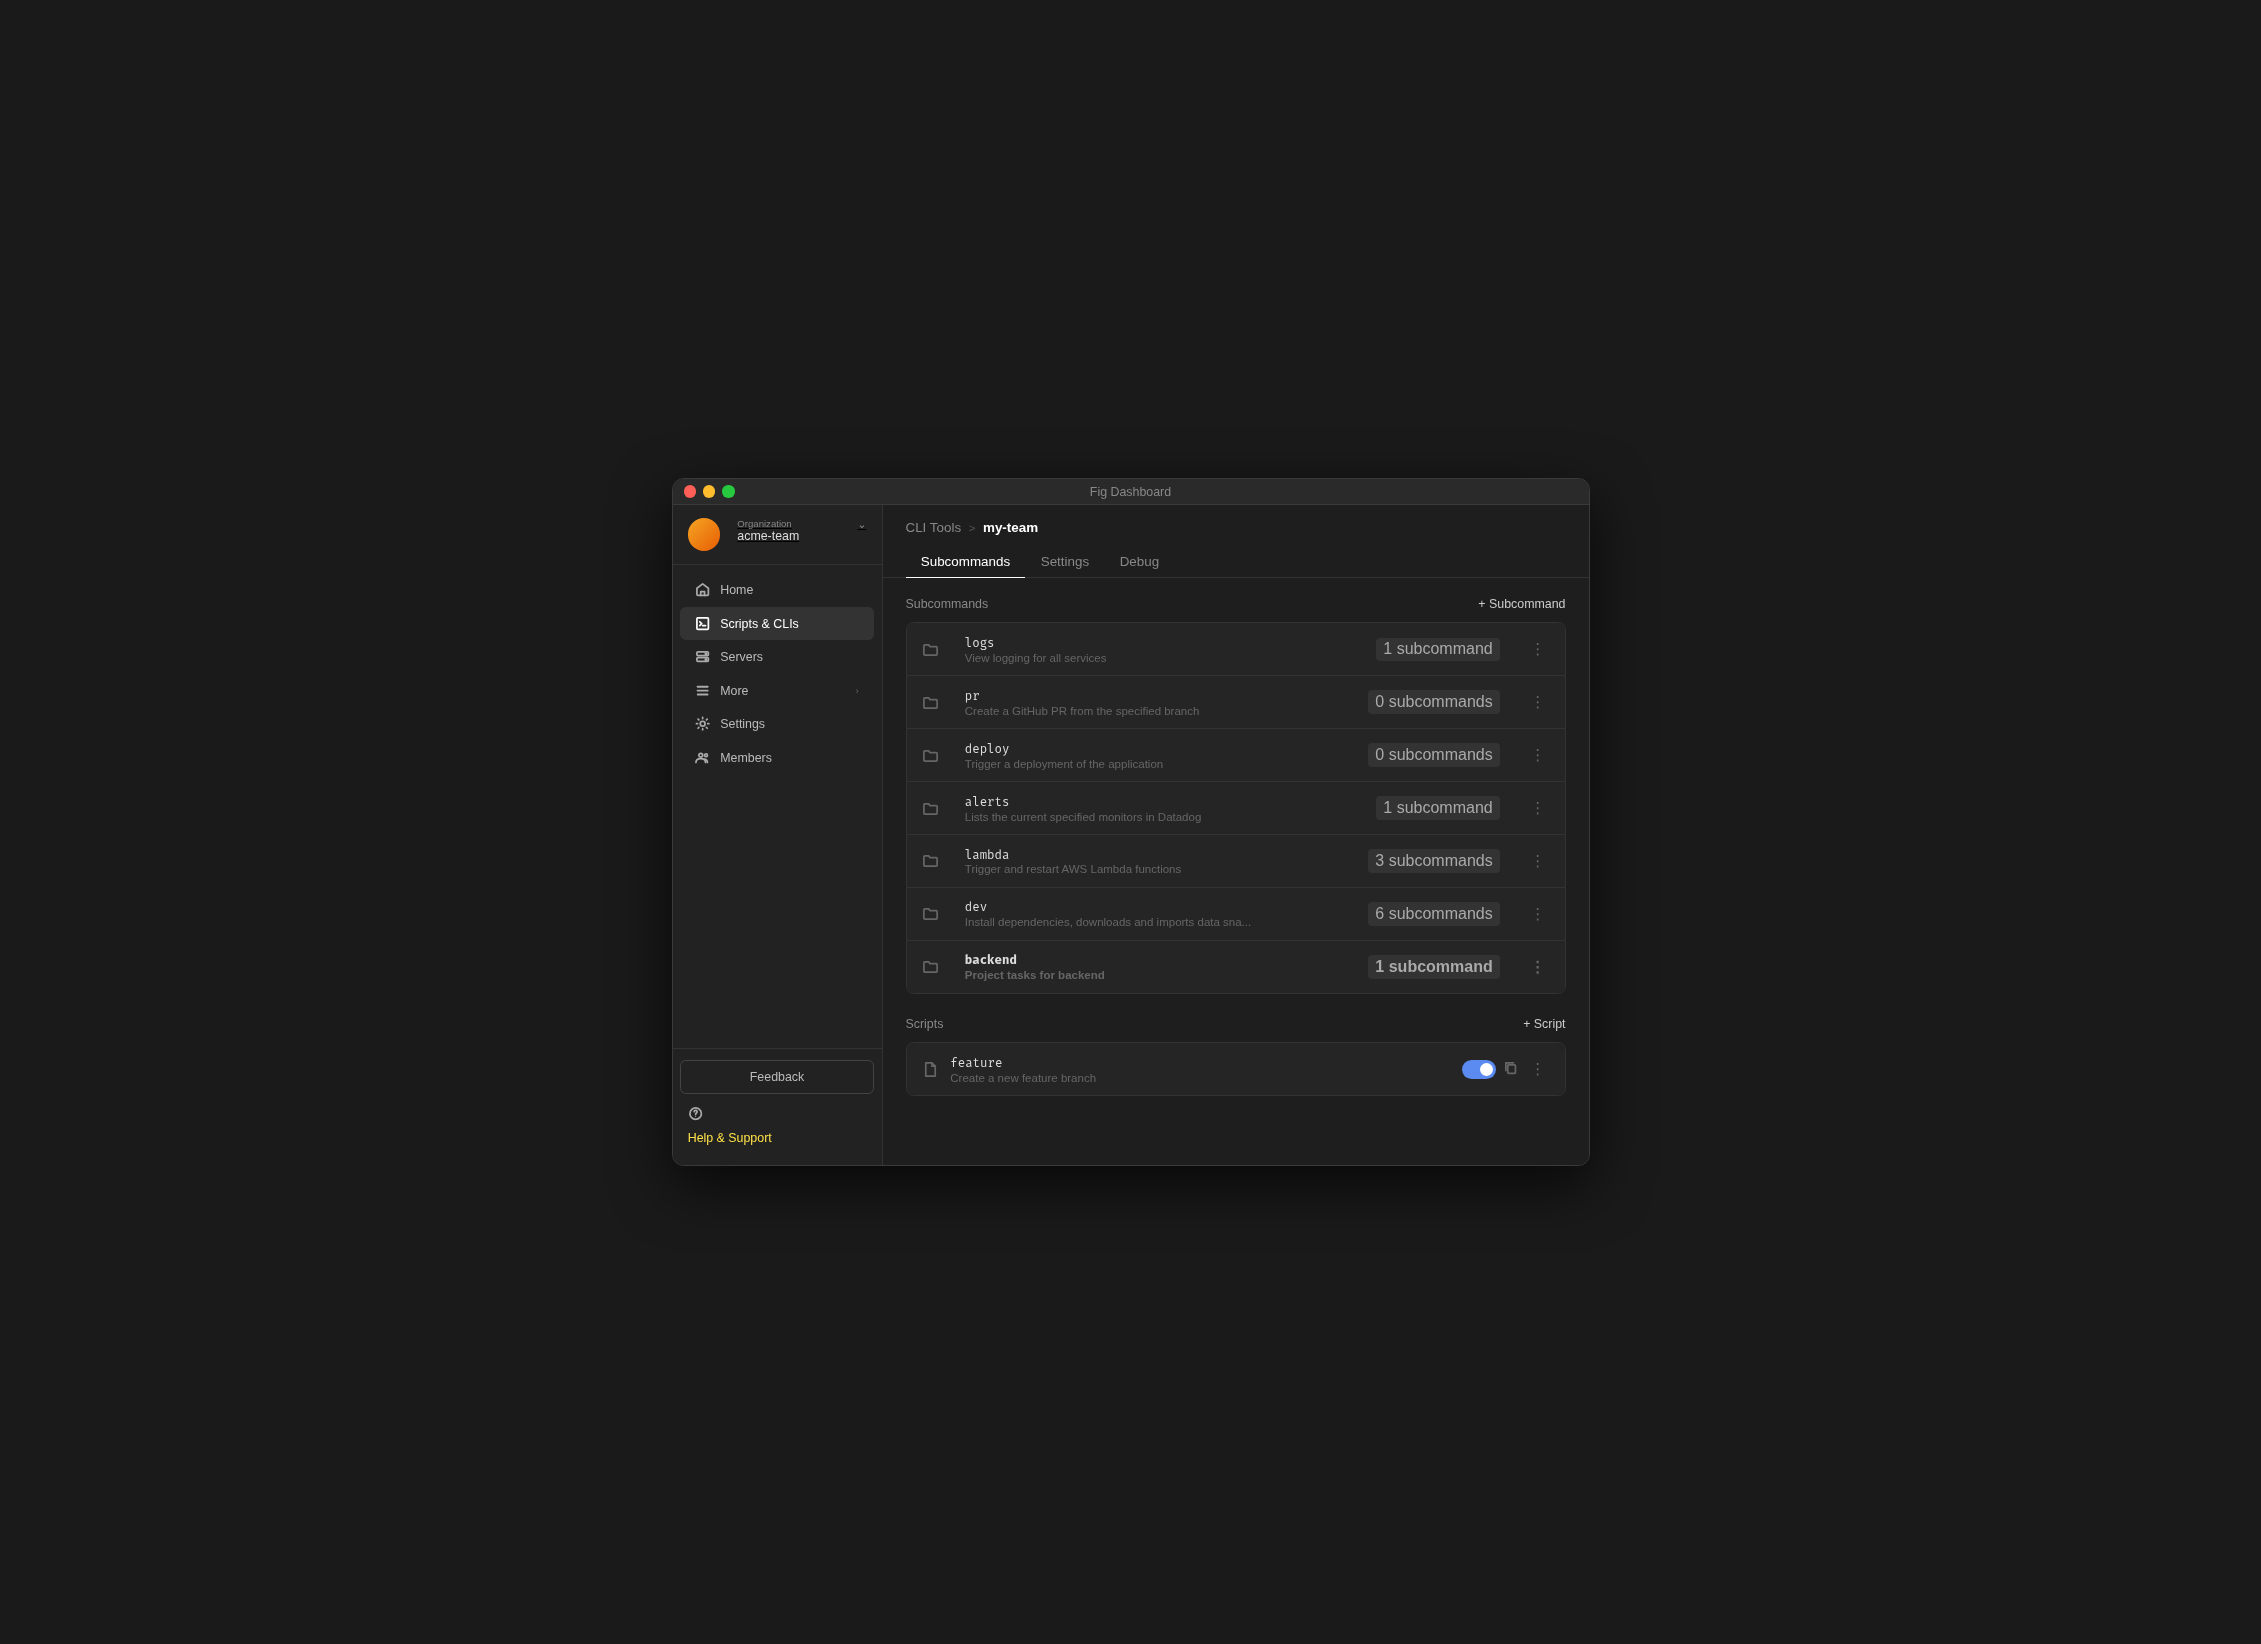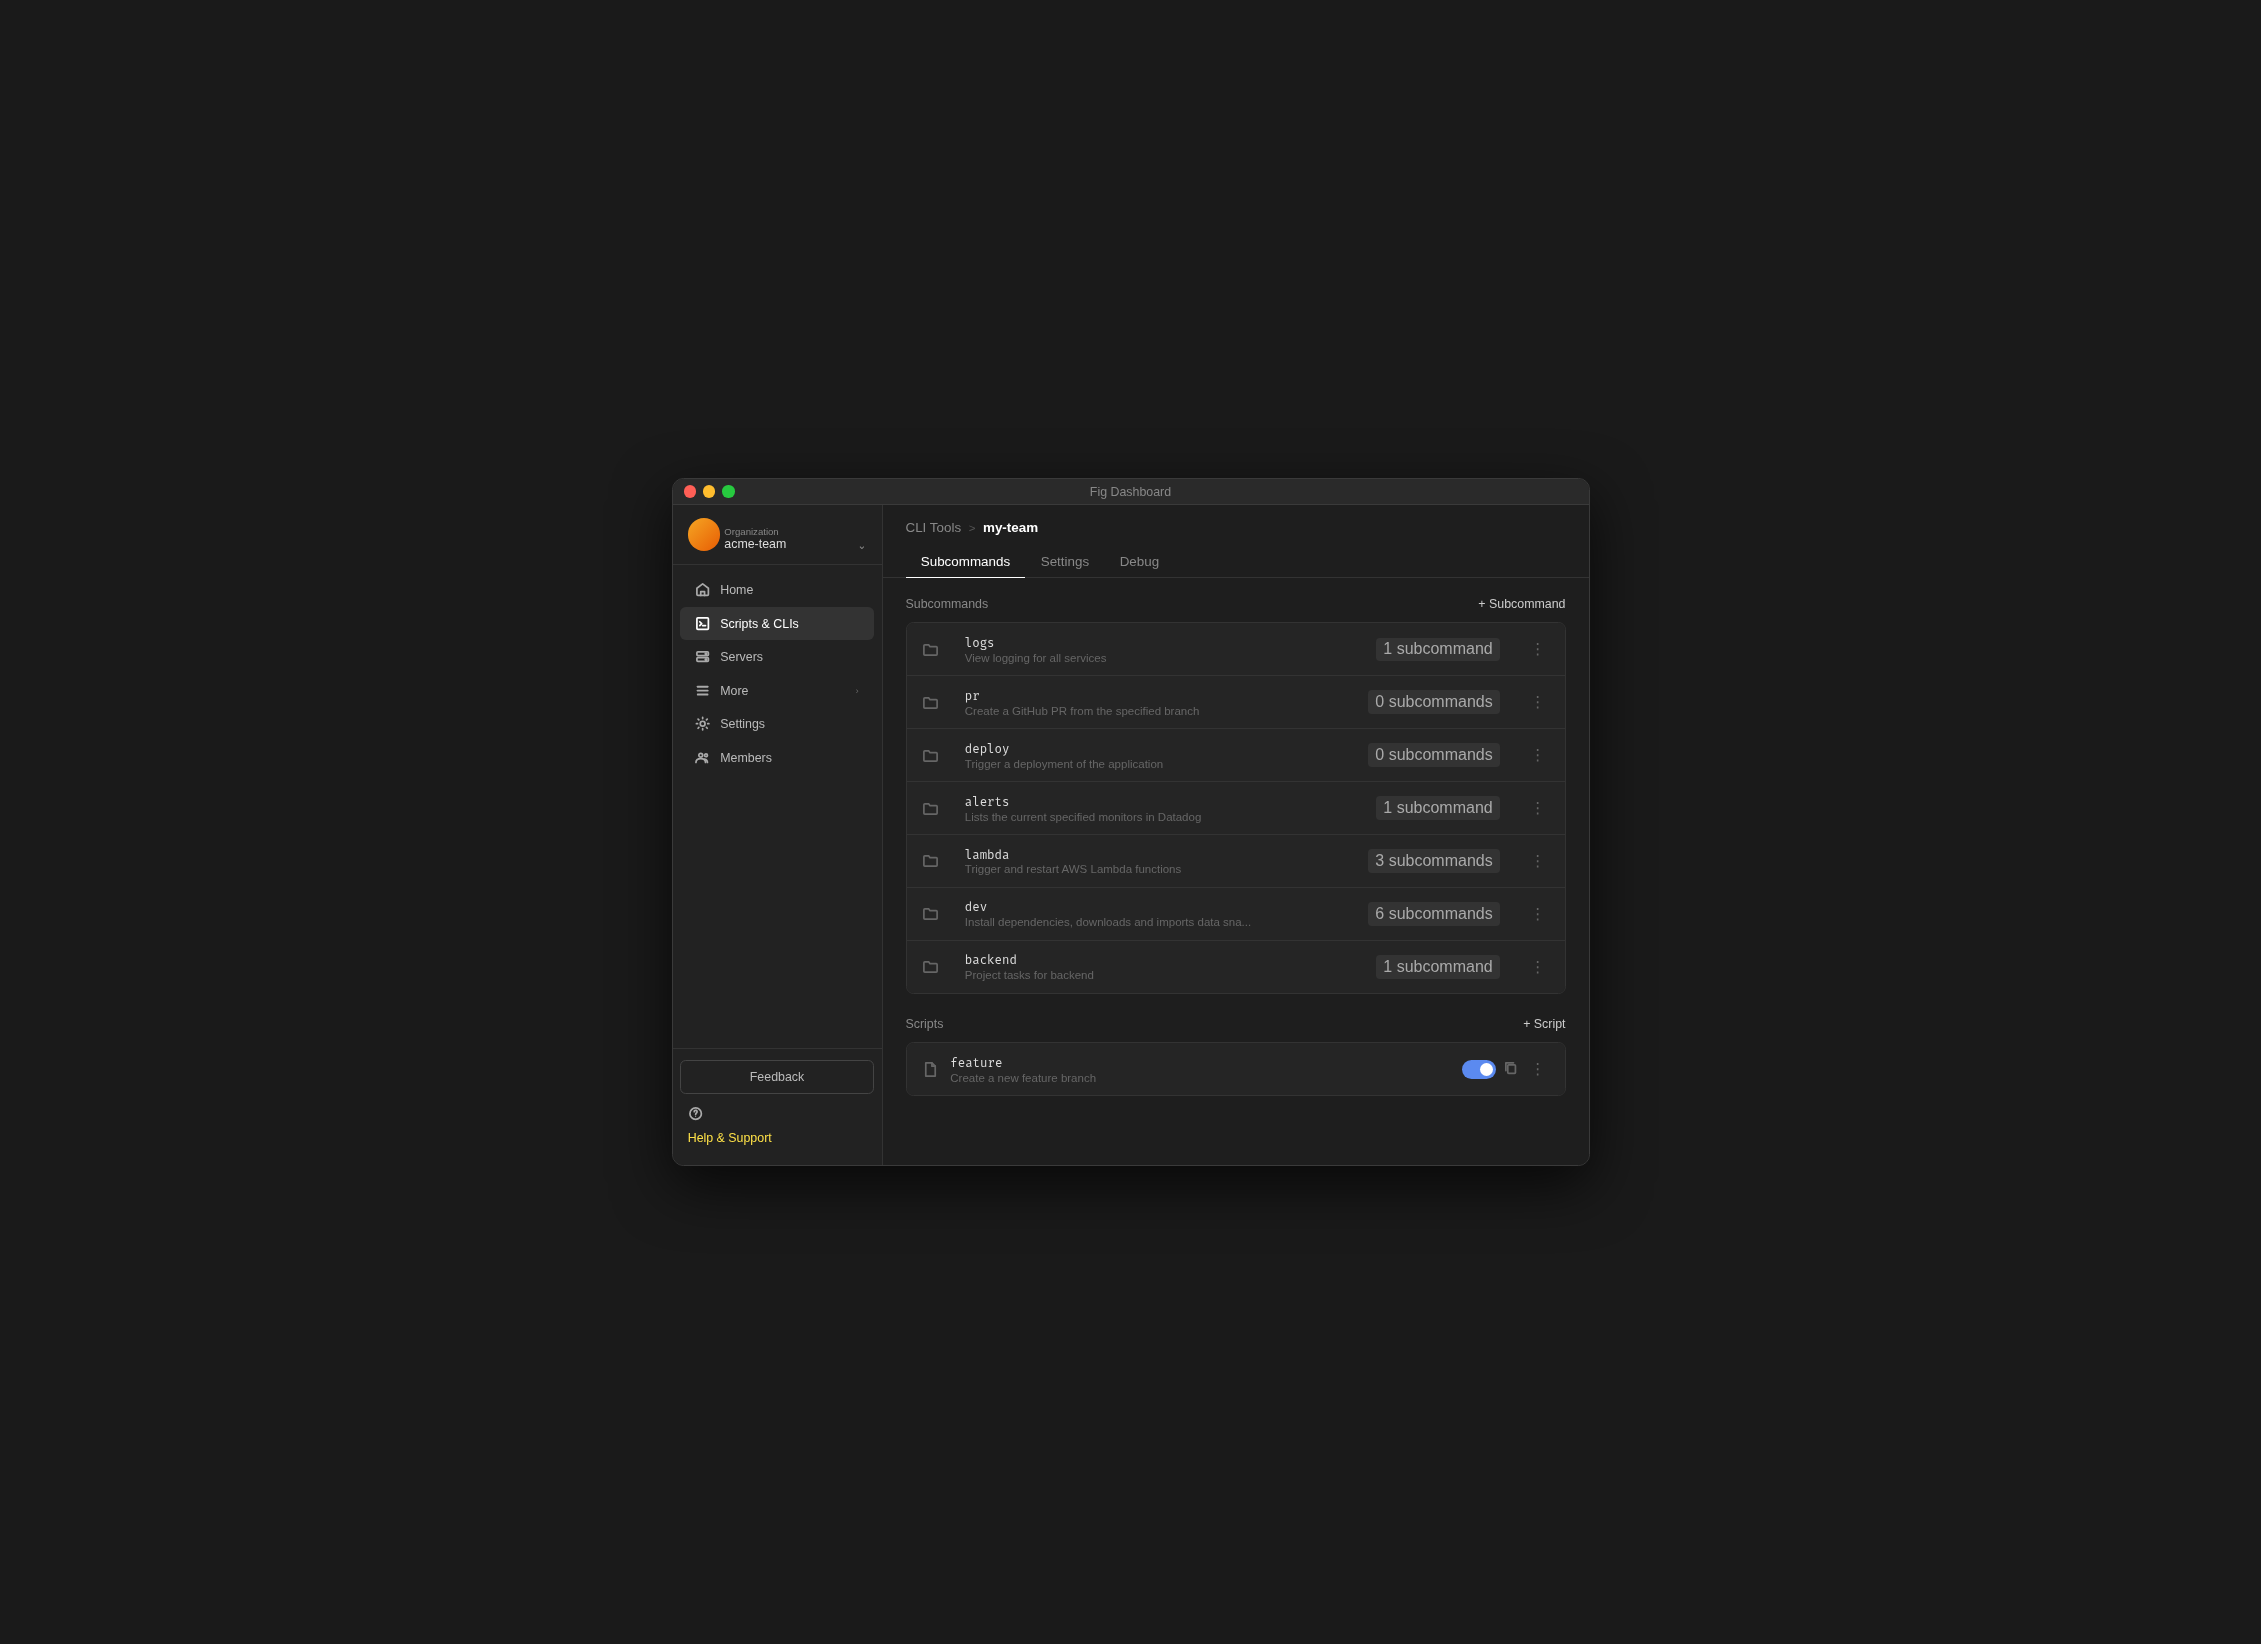--- a/index.html
+++ b/index.html
@@ -61,23 +61,24 @@
       width: 210px;
       background: #222222;
       display: flex;
       flex-direction: column;
       border-right: 1px solid #333;
       flex-shrink: 0;
     }
     .org-section {
       padding: 13.4px 15.3px;
       display: flex;
-      align-items: flex-end;
-      gap: 4px;
+      align-items: flex-start;
+      gap: 17px;
       border-bottom: 1px solid #333;
+      text-decoration: underline;
     }
     .org-avatar {
       width: 32.5px;
       height: 32.5px;
       border-radius: 50%;
       background: linear-gradient(135deg, #f5a623, #e85d04);
       flex-shrink: 0;
     }
     .org-info {
       flex: 1;
@@ -233,21 +234,21 @@
     }
     .subcommand-item {
       display: flex;
       align-items: center;
       gap: 26px;
       padding: 11.5px 15.3px;
       background: #252525;
       border-bottom: 1px solid #333;
       cursor: pointer;
     }
-    .subcommand-item:last-child { border-bottom: none; }
+    .subcommand-item:last-child { border-bottom: none; font-weight: bold; }
     .folder-icon {
       width: 17px;
       height: 17px;
       color: #666;
       flex-shrink: 0;
     }
     .subcommand-info {
       flex: 1;
     }
     .subcommand-name {

